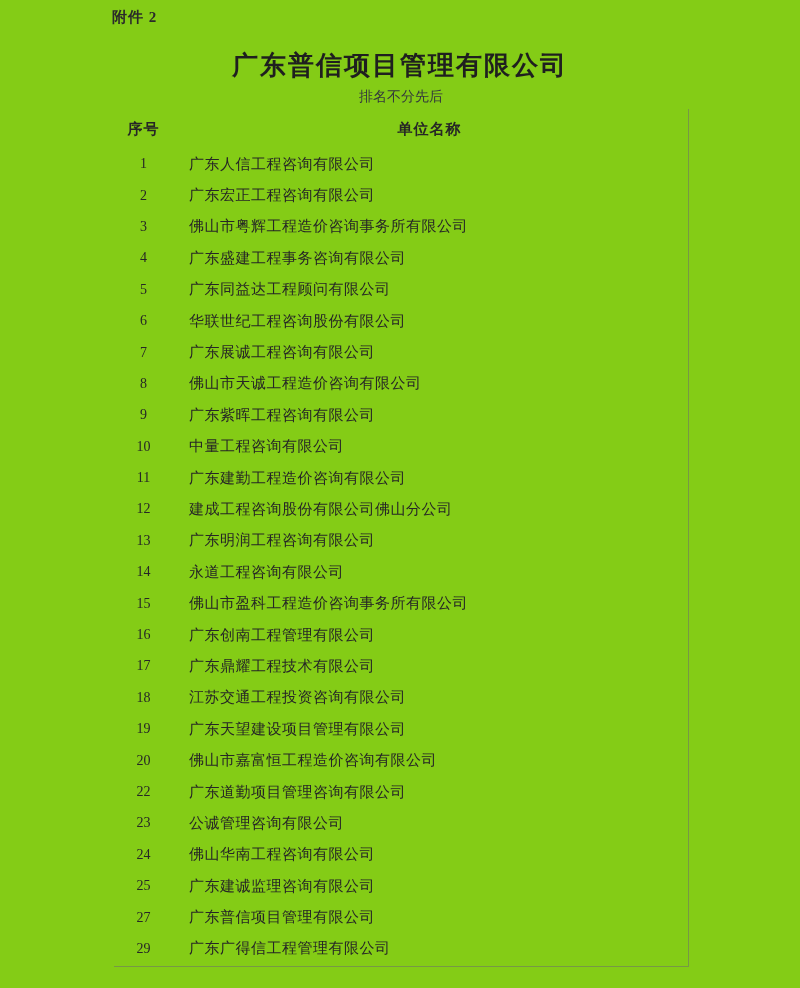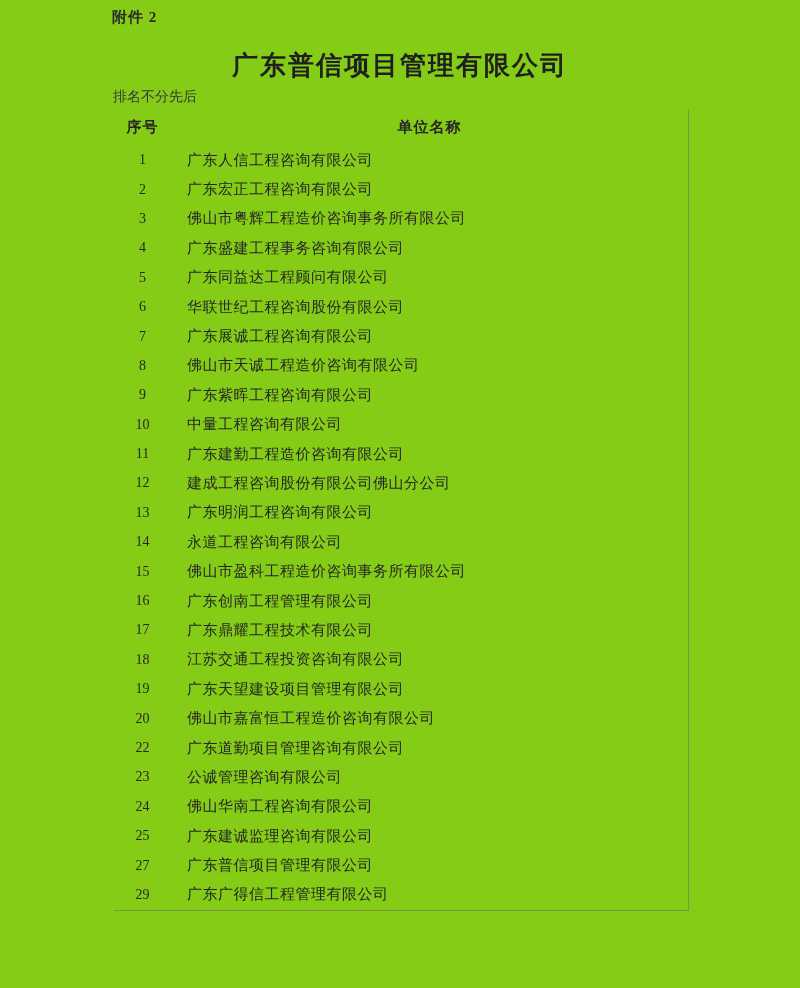--- a/index.html
+++ b/index.html
@@ -34,36 +34,36 @@
     font-size: 26px;
     font-weight: 700;
     letter-spacing: 2px;
     color: #1f1f1f;
   }
   .ranking-note {
     position: absolute;
     left: 113px;
     top: 88px;
     width: 576px;
-    text-align: left;
+    text-align: center;
     font-size: 14px;
     color: #33373d;
   }
   table.company-table {
     position: absolute;
     left: 113px;
     top: 108px;
     width: 575px;
     border-collapse: collapse;
     table-layout: fixed;
     box-shadow: 1px 1px 0 rgba(110,110,110,0.55);
   }
   .company-table th,
   .company-table td {
-    border: 1px solid #84cc16;
+    border: 3px solid #84cc16;
     font-size: 15px;
     color: #262626;
     overflow: hidden;
     white-space: nowrap;
   }
   .company-table th {
     height: 34px;
     font-weight: 700;
     text-align: center;
     vertical-align: middle;

